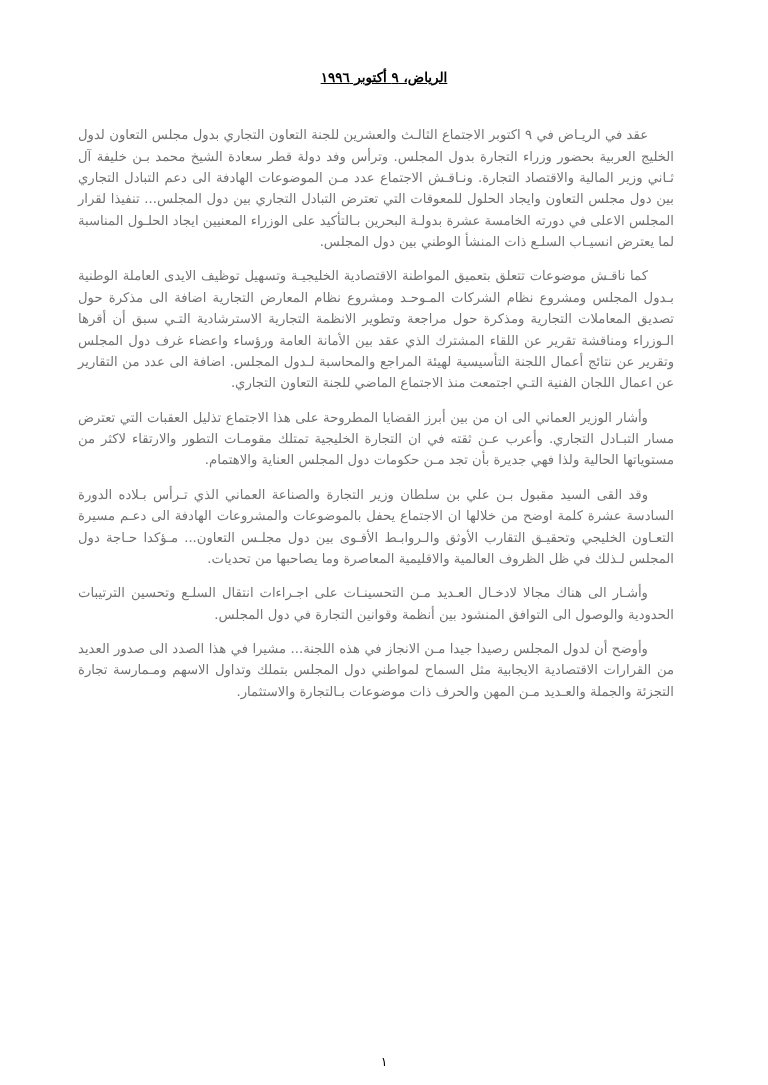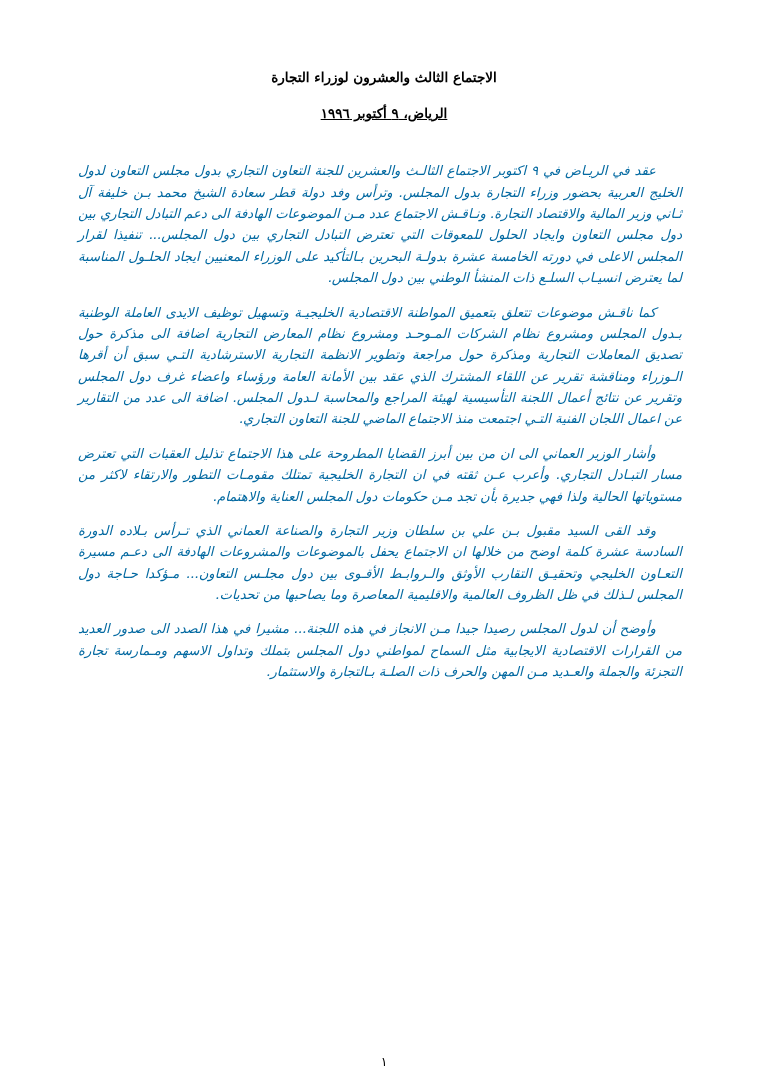--- a/index.html
+++ b/index.html
@@ -36,52 +36,51 @@
     color: #000;
   }
   .title-line:last-child {
     margin-bottom: 0;
     text-decoration: underline;
   }
   .body-block {
     margin-top: 6px;
   }
   p.para {
-    margin: 0 8px 13px 0;
+    margin: 0 16px 13px 0;
     font-size: 13.2px;
     line-height: 1.62;
     text-align: justify;
     text-justify: inter-word;
     text-indent: 26px;
-    color: #0369a1;
-    font-style: italic;
+    color: #737373;
   }
   .page-number {
     position: absolute;
     bottom: 16px;
     left: 0;
     right: 0;
     text-align: center;
     font-size: 12.5px;
     color: #000;
   }
 </style>
 </head>
 <body>
 
 <div class="page">
 
   <div class="title-block">
-    <div class="title-line">الاجتماع الثالث والعشرون لوزراء التجارة</div>
     <div class="title-line">الرياض، ٩ أكتوبر ١٩٩٦</div>
   </div>
 
   <div class="body-block">
     <p class="para">عقد في الريـاض في ٩ اكتوبر الاجتماع الثالـث والعشرين للجنة التعاون التجاري بدول مجلس التعاون لدول الخليج العربية بحضور وزراء التجارة بدول المجلس. وترأس وفد دولة قطر سعادة الشيخ محمد بـن خليفة آل ثـاني وزير المالية والاقتصاد التجارة. ونـاقـش الاجتماع عدد مـن الموضوعات الهادفة الى دعم التبادل التجاري بين دول مجلس التعاون وايجاد الحلول للمعوقات التي تعترض التبادل التجاري بين دول المجلس... تنفيذا لقرار المجلس الاعلى في دورته الخامسة عشرة بدولـة البحرين بـالتأكيد على الوزراء المعنيين ايجاد الحلـول المناسبة لما يعترض انسيـاب السلـع ذات المنشأ الوطني بين دول المجلس.</p>
     <p class="para">كما ناقـش موضوعات تتعلق بتعميق المواطنة الاقتصادية الخليجيـة وتسهيل توظيف الايدى العاملة الوطنية بـدول المجلس ومشروع نظام الشركات المـوحـد ومشروع نظام المعارض التجارية اضافة الى مذكرة حول تصديق المعاملات التجارية ومذكرة حول مراجعة وتطوير الانظمة التجارية الاسترشادية التـي سبق أن أقرها الـوزراء ومناقشة تقرير عن اللقاء المشترك الذي عقد بين الأمانة العامة ورؤساء واعضاء غرف دول المجلس وتقرير عن نتائج أعمال اللجنة التأسيسية لهيئة المراجع والمحاسبة لـدول المجلس. اضافة الى عدد من التقارير عن اعمال اللجان الفنية التـي اجتمعت منذ الاجتماع الماضي للجنة التعاون التجاري.</p>
     <p class="para">وأشار الوزير العماني الى ان من بين أبرز القضايا المطروحة على هذا الاجتماع تذليل العقبات التي تعترض مسار التبـادل التجاري. وأعرب عـن ثقته في ان التجارة الخليجية تمتلك مقومـات التطور والارتقاء لاكثر من مستوياتها الحالية ولذا فهي جديرة بأن تجد مـن حكومات دول المجلس العناية والاهتمام.</p>
     <p class="para">وقد القى السيد مقبول بـن علي بن سلطان وزير التجارة والصناعة العماني الذي تـرأس بـلاده الدورة السادسة عشرة كلمة اوضح من خلالها ان الاجتماع يحفل بالموضوعات والمشروعات الهادفة الى دعـم مسيرة التعـاون الخليجي وتحقيـق التقارب الأوثق والـروابـط الأقـوى بين دول مجلـس التعاون... مـؤكدا حـاجة دول المجلس لـذلك في ظل الظروف العالمية والاقليمية المعاصرة وما يصاحبها من تحديات.</p>
-    <p class="para">وأوضح أن لدول المجلس رصيدا جيدا مـن الانجاز في هذه اللجنة... مشيرا في هذا الصدد الى صدور العديد من القرارات الاقتصادية الايجابية مثل السماح لمواطني دول المجلس بتملك وتداول الاسهم ومـمارسة تجارة التجزئة والجملة والعـديد مـن المهن والحرف ذات الصلـة بـالتجارة والاستثمار.</p>
+    <p class="para">وأشـار الى هناك مجالا لادخـال العـديد مـن التحسينـات على اجـراءات انتقال السلـع وتحسين الترتيبات الحدودية والوصول الى التوافق المنشود بين أنظمة وقوانين التجارة في دول المجلس.</p>
+    <p class="para">وأوضح أن لدول المجلس رصيدا جيدا مـن الانجاز في هذه اللجنة... مشيرا في هذا الصدد الى صدور العديد من القرارات الاقتصادية الايجابية مثل السماح لمواطني دول المجلس بتملك وتداول الاسهم ومـمارسة تجارة التجزئة والجملة والعـديد مـن المهن والحرف ذات موضوعات بـالتجارة والاستثمار.</p>
   </div>
 
   <div class="page-number">١</div>
 
 </div>
 
 </body></html>

